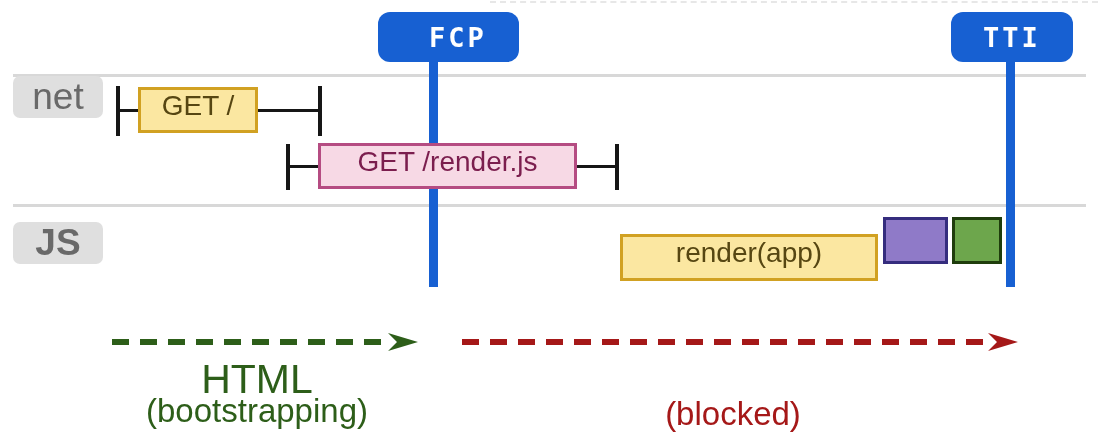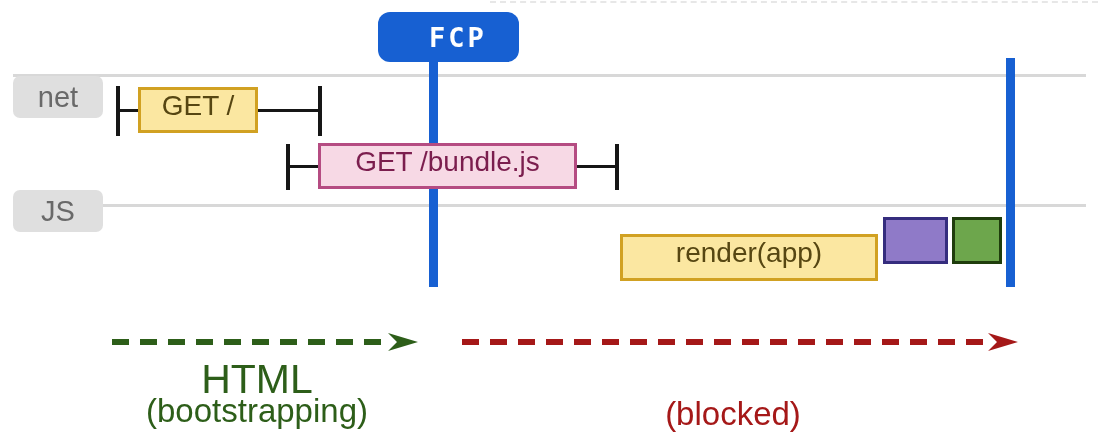--- a/index.html
+++ b/index.html
@@ -13,25 +13,25 @@
     border-top:2px dashed #e7e7e7;
   }
   
   .lane-line{position:absolute;left:13px;width:1073px;height:3px;background:var(--lane-line-gray);}
   .net-line{top:74px;}
   .js-line{top:204px;}
   
   .lane-tab{
     position:absolute;left:13px;width:90px;height:42px;top:0;
     background:var(--tab-bg);color:var(--tab-text);
-    font-size:29px;display:flex;align-items:center;justify-content:center;
+    font-size:37px;display:flex;align-items:center;justify-content:center;
     border-radius:7px;
   }
   .net-tab{top:76px;}
-  .js-tab{top:190px;}
+  .js-tab{top:222px;font-weight:bold;}
   
   .marker-badge{
     position:absolute;top:12px;height:50px;width:122px;
     background:var(--marker-blue);border-radius:12px;color:#ffffff;
     font-family:"DejaVu Sans Mono",monospace;font-weight:bold;font-size:27px;
     letter-spacing:3px;display:flex;align-items:center;justify-content:center;
   }
   .fcp-badge{left:378px;padding-left:19px;}
   .tti-badge{left:951px;}
   .marker-line{position:absolute;top:58px;width:9px;height:229px;background:var(--marker-blue);}
@@ -99,36 +99,39 @@
   <div class="lane-tab js-tab">
     <span>JS</span>
   </div>
 
   <div class="marker-line fcp-line"></div>
   <div class="marker-badge fcp-badge">
     <span>FCP</span>
   </div>
 
   <div class="marker-line tti-line"></div>
+  <div class="marker-badge tti-badge">
+    <span>TTI</span>
+  </div>
 
   <div>
     <div class="tick gr-tick-l"></div>
     <div class="conn gr-conn-l"></div>
     <div class="bar-box bar-yellow gr-box">
       <span>GET /</span>
     </div>
     <div class="conn gr-conn-r"></div>
     <div class="tick gr-tick-r"></div>
   </div>
 
   <div>
     <div class="tick gb-tick-l"></div>
     <div class="conn gb-conn-l"></div>
     <div class="bar-box bar-pink gb-box">
-      <span>GET /bundle.js</span>
+      <span>GET /render.js</span>
     </div>
     <div class="conn gb-conn-r"></div>
     <div class="tick gb-tick-r"></div>
   </div>
 
   <div class="bar-box bar-yellow render-box">
     <span>render(app)</span>
   </div>
   <div class="bar-box bar-purple purple-box"></div>
   <div class="bar-box bar-green green-box"></div>

